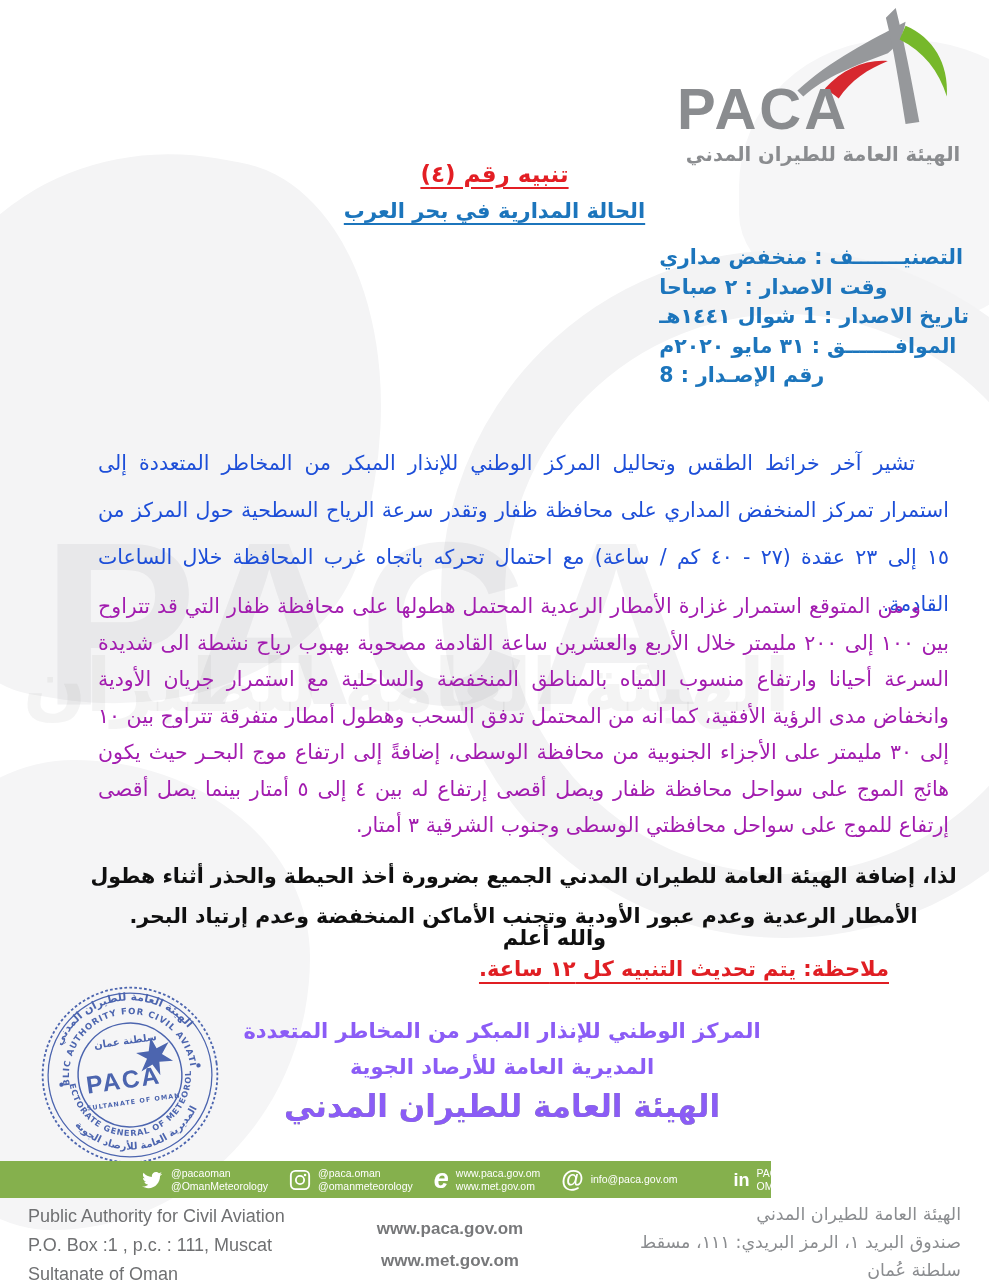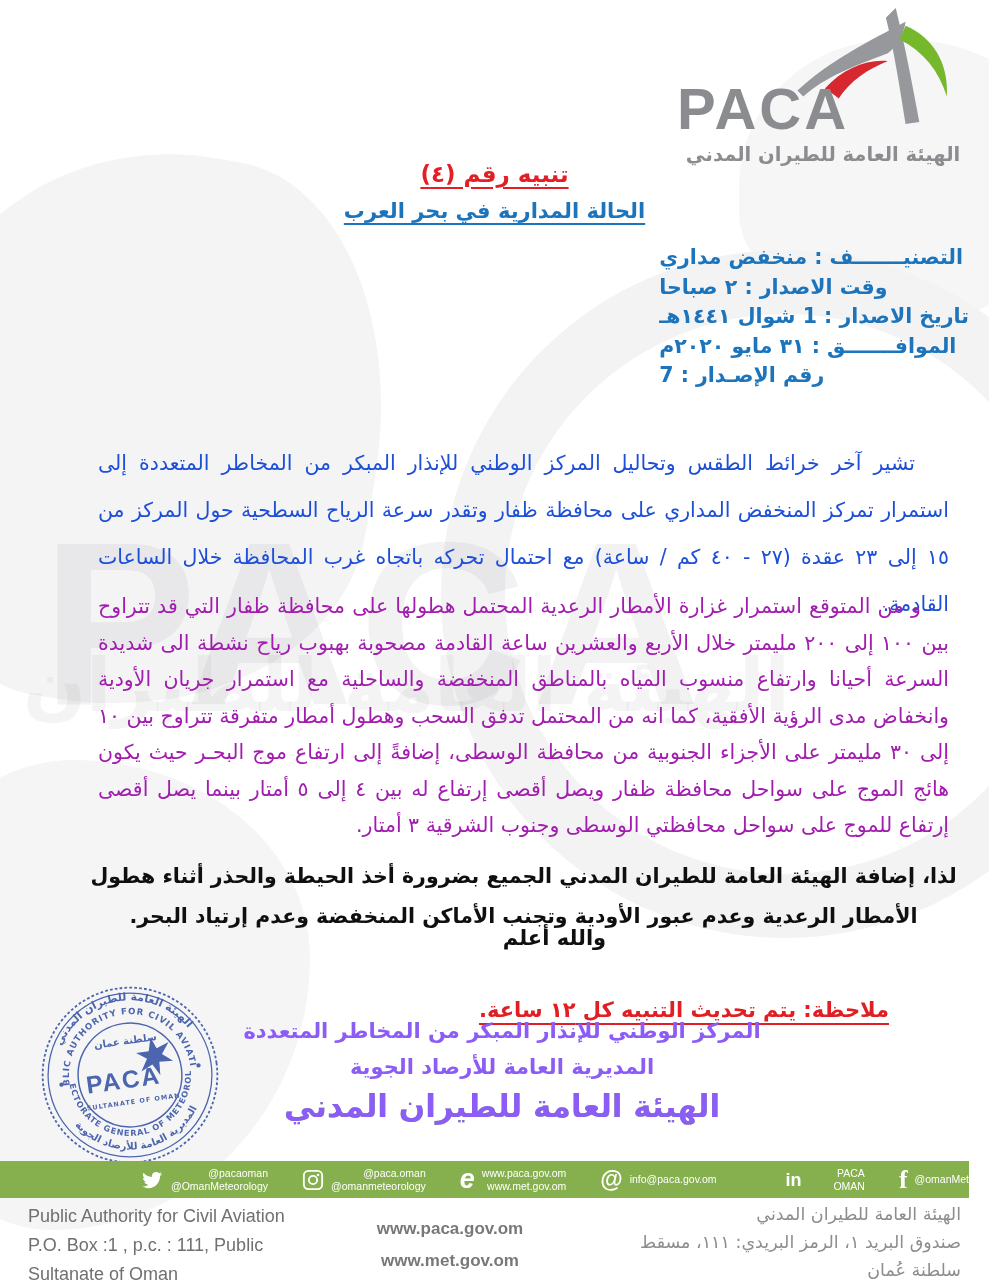--- a/index.html
+++ b/index.html
@@ -42,33 +42,33 @@
   
   .para1{top:424px;right:24px;left:82px;margin:16px;direction:rtl;text-align:justify;
     font-size:20.5px;line-height:47px;color:#1d4ed8;text-indent:34px;}
   .para2{top:572px;right:24px;left:82px;margin:16px;direction:rtl;text-align:justify;
     font-size:20.5px;line-height:36.5px;color:#a21caf;text-indent:28px;}
   .advice{top:856px;right:24px;left:82px;margin:0;direction:rtl;text-align:center;
     font-size:20.5px;line-height:40px;font-weight:bold;color:#0f0f0f;}
   .allah{top:926px;left:16px;width:100%;text-align:center;font-weight:bold;font-size:21px;
     direction:rtl;color:#0f0f0f;margin-left:44px;}
   .note{top:957px;right:100px;direction:rtl;color:#E01E23;font-weight:bold;font-size:21px;
-    text-decoration:underline;text-underline-offset:6px;margin-top:41px;}
+    text-decoration:underline;text-underline-offset:6px;}
   
   .stamp{top:984px;left:32px;width:196px;height:182px;transform:rotate(-8deg);opacity:0.92;}
   
   .sig{top:1018px;left:232px;width:540px;text-align:center;color:#8b5cf6;direction:rtl;
     font-weight:bold;}
   .sig-line1{font-size:21px;line-height:26px;}
   .sig-line2{font-size:21px;line-height:26px;margin-top:10px;}
   .sig-callig{font-size:31px;line-height:40px;margin-top:6px;font-weight:bold;
     text-shadow:0 0 0.6px #8CBE58;}
   
-  .social-bar{top:1161px;left:0;width:969px;height:37px;background:#85B04D;display:flex;
-    align-items:center;padding-left:140px;box-sizing:border-box;gap:34px;text-align:right;}
+  .social-bar{top:1161px;left:0;width:771px;height:37px;background:#85B04D;display:flex;
+    align-items:center;padding-left:140px;box-sizing:border-box;gap:21px;}
   .social-item{display:flex;align-items:center;gap:7px;color:#fff;}
   .social-glyph{font-family:"Liberation Sans",sans-serif;font-weight:bold;color:#fff;line-height:1;}
   .glyph-e{font-size:27px;font-style:italic;}
   .glyph-at{font-size:23px;}
   .glyph-in{font-size:18px;margin-left:35px;}
   .glyph-f{font-size:26px;font-family:"Liberation Serif",serif;}
   .social-lines{font-size:10.5px;line-height:13px;font-family:"Liberation Sans",sans-serif;color:#fff;}
   
   .footer-left{left:28px;top:1202px;font-size:18px;line-height:29px;color:#6F7072;
     font-family:"Liberation Sans",sans-serif;}
@@ -101,21 +101,21 @@
   </div>
 
   <div class="layer title-red"><span>تنبيه رقم (٤)</span></div>
   <div class="layer title-blue"><span>الحالة المدارية في بحر العرب</span></div>
 
   <div class="layer meta">
     <div class="meta-line">التصنيـــــــف : منخفض مداري</div>
     <div class="meta-line">وقت الاصدار : ٢  صباحا</div>
     <div class="meta-line">تاريخ الاصدار : 1 شوال ١٤٤١هـ</div>
     <div class="meta-line">الموافـــــــق : ٣١ مايو ٢٠٢٠م</div>
-    <div class="meta-line">رقم الإصـدار : 7</div>
+    <div class="meta-line">رقم الإصـدار : 8</div>
   </div>
 
   <p class="layer para1">تشير آخر خرائط الطقس وتحاليل المركز الوطني للإنذار المبكر من المخاطر المتعددة إلى استمرار تمركز المنخفض المداري على محافظة ظفار وتقدر سرعة الرياح السطحية حول المركز من ١٥ إلى ٢٣ عقدة (٢٧ - ٤٠ كم / ساعة) مع احتمال تحركه باتجاه غرب المحافظة خلال الساعات القادمة.</p>
   <p class="layer para2">و من المتوقع استمرار غزارة الأمطار الرعدية المحتمل هطولها على محافظة ظفار التي قد تتراوح بين ١٠٠ إلى ٢٠٠ مليمتر خلال الأربع والعشرين ساعة القادمة مصحوبة بهبوب رياح نشطة الى شديدة السرعة أحيانا وارتفاع منسوب المياه بالمناطق المنخفضة والساحلية مع استمرار جريان الأودية وانخفاض مدى الرؤية الأفقية، كما انه من المحتمل تدفق السحب وهطول أمطار متفرقة تتراوح بين ١٠ إلى ٣٠ مليمتر على الأجزاء الجنوبية من محافظة الوسطى، إضافةً إلى ارتفاع موج البحـر حيث يكون هائج الموج على سواحل محافظة ظفار ويصل أقصى إرتفاع له بين ٤ إلى ٥ أمتار بينما يصل أقصى إرتفاع للموج على سواحل محافظتي الوسطى وجنوب الشرقية ٣ أمتار.</p>
   <p class="layer advice">لذا، إضافة الهيئة العامة للطيران المدني الجميع بضرورة أخذ الحيطة والحذر أثناء هطول الأمطار الرعدية وعدم عبور الأودية وتجنب الأماكن المنخفضة وعدم إرتياد البحر.</p>
   <div class="layer allah">والله أعلم</div>
   <div class="layer note">ملاحظة: يتم تحديث التنبيه كل ١٢ ساعة.</div>
 
   <svg class="layer stamp" viewBox="0 0 200 200" aria-hidden="true">
     <defs>
@@ -198,21 +198,21 @@
     <div class="social-item">
       <span class="social-glyph glyph-f">f</span>
       <div class="social-lines">
         <div>@omanMet</div>
       </div>
     </div>
   </div>
 
   <div class="layer footer-left">
     <div>Public Authority for Civil Aviation</div>
-    <div>P.O. Box :1 , p.c. : 111, Public</div>
+    <div>P.O. Box :1 , p.c. : 111, Muscat</div>
     <div>Sultanate of Oman</div>
   </div>
   <div class="layer footer-center">
     <div>www.paca.gov.om</div>
     <div>www.met.gov.om</div>
   </div>
   <div class="layer footer-right">
     <div>الهيئة العامة للطيران المدني</div>
     <div>صندوق البريد ١، الرمز البريدي: ١١١، مسقط</div>
     <div>سلطنة عُمان</div>

